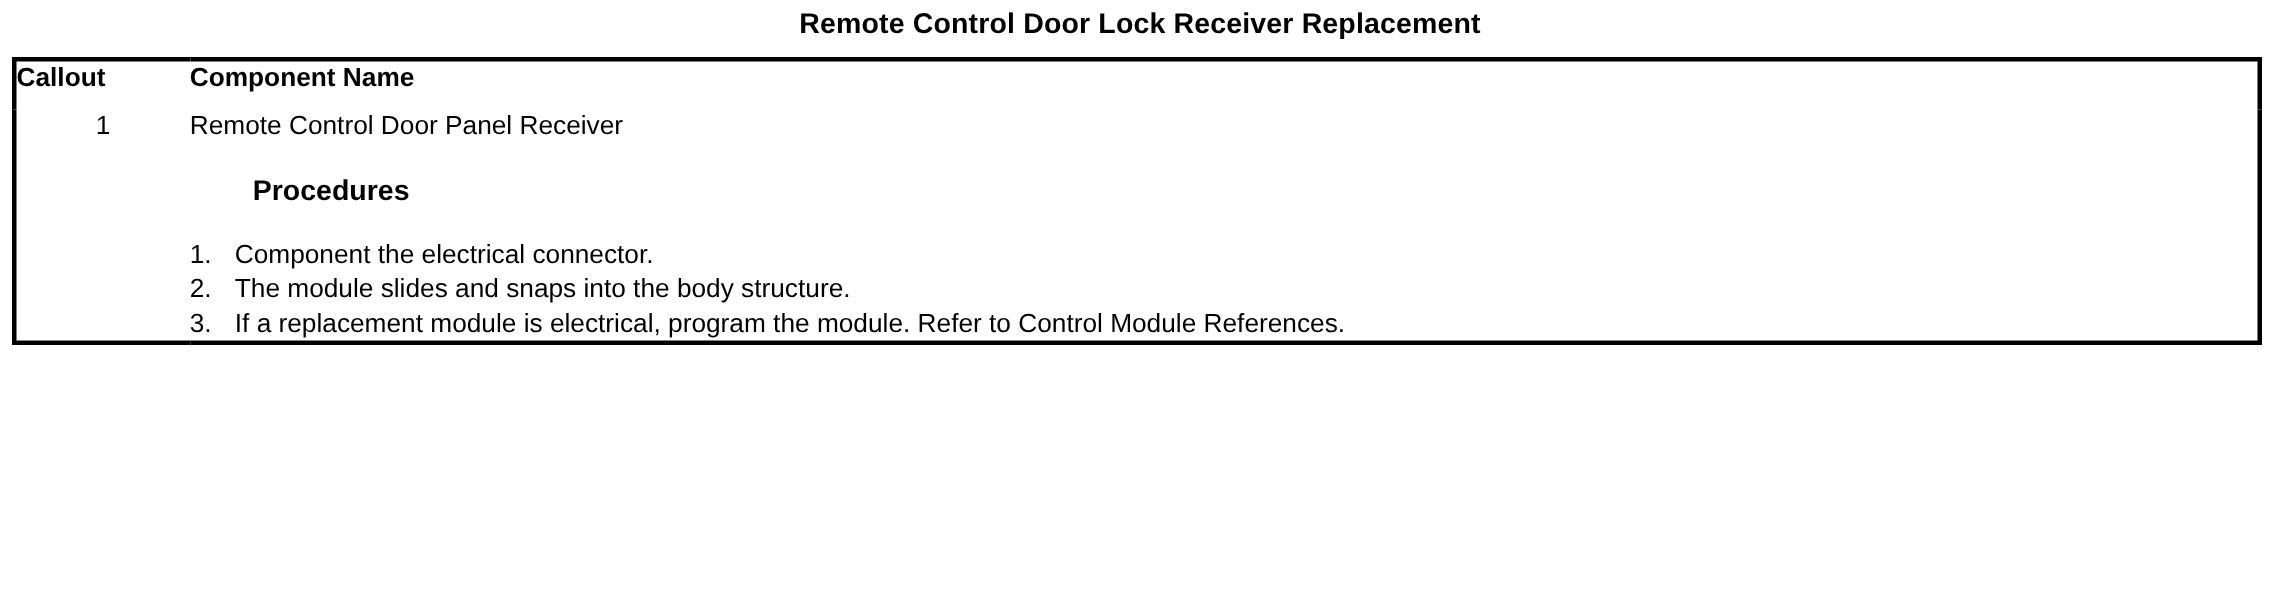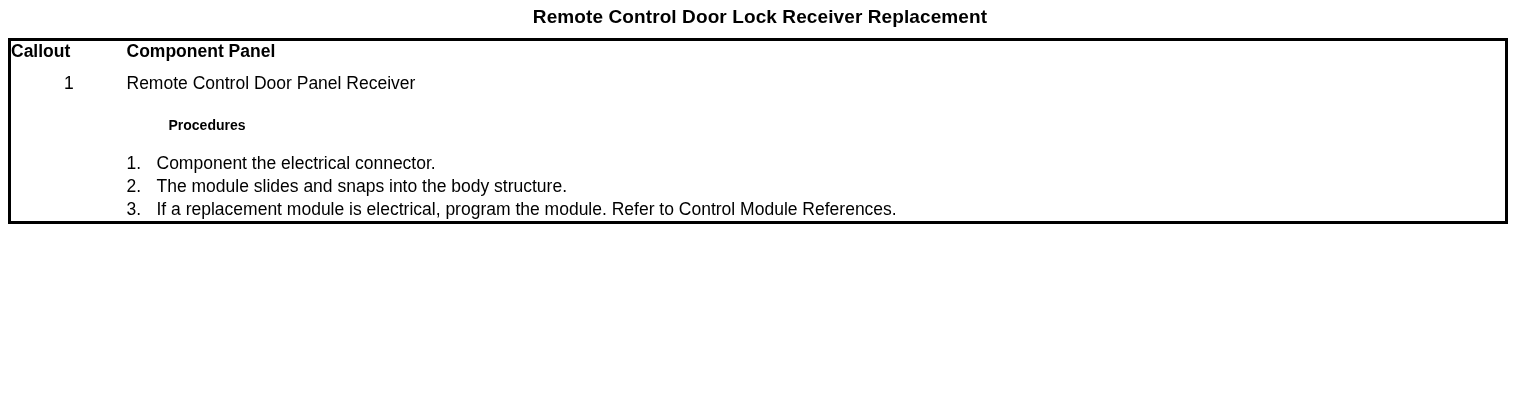--- a/index.html
+++ b/index.html
@@ -108,21 +108,21 @@
     padding: 5px 0 6px 6px;
   }
   .comp-name {
     margin: 0;
     padding: 0 0 0 0;
     font-size: 17.5px;
     line-height: 1.25;
   }
   .sub-head {
     font-weight: bold;
-    font-size: 14px;
+    font-size: 19px;
     margin: 0;
     padding: 0;
     line-height: 1.2;
   }
   .spacer-sm { height: 22px; }
   .spacer-xs { height: 18px; }
 
   ol.steps {
     margin: 0;
     padding: 0;
@@ -150,21 +150,21 @@
 
   <div class="table-wrap">
     <table class="proc-table">
       <colgroup>
         <col class="c-callout">
         <col class="c-name">
       </colgroup>
       <thead>
         <tr>
           <th class="hdr-cell hdr-callout">Callout</th>
-          <th class="hdr-cell">Component Panel</th>
+          <th class="hdr-cell">Component Name</th>
         </tr>
       </thead>
       <tbody>
         <tr>
           <td class="callout-cell">1</td>
           <td class="name-cell">
             <div class="comp-name">Remote Control Door Panel Receiver</div>
             <div class="spacer-sm"></div>
             <div class="sub-head indent-pad">Procedures</div>
             <div class="spacer-xs"></div>

